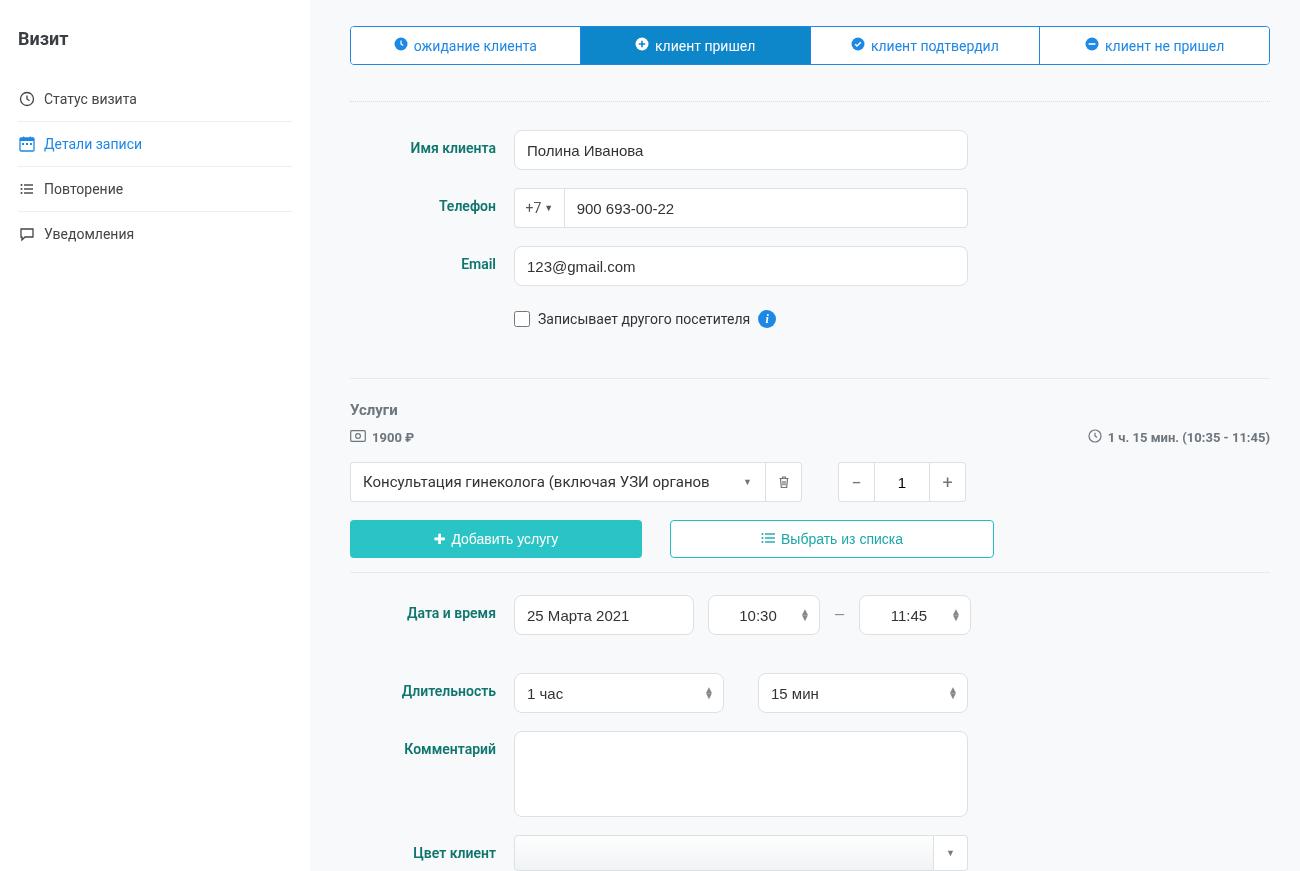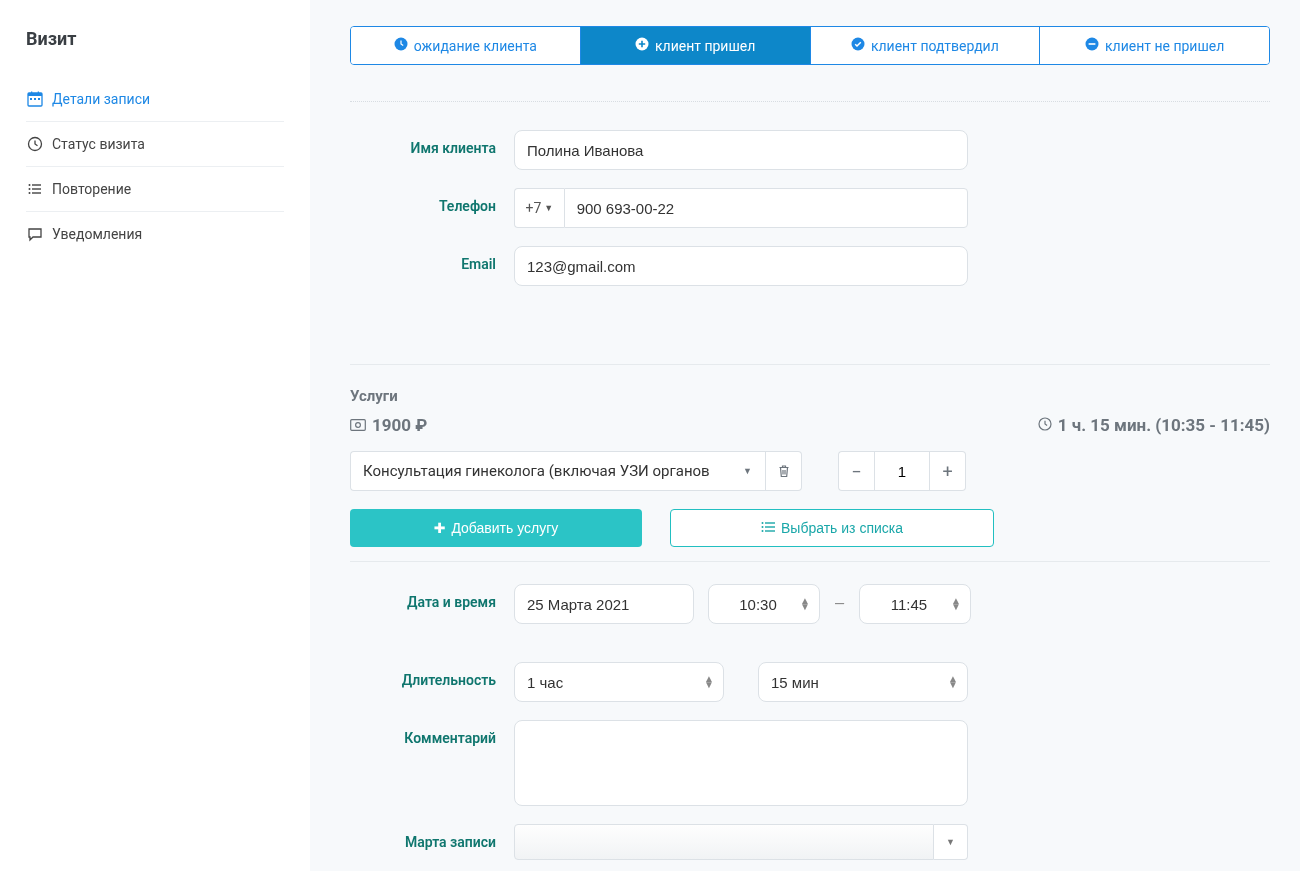--- a/index.html
+++ b/index.html
@@ -10,21 +10,21 @@
     background: #f7f9fb;
     width: 1300px;
     height: 871px;
     overflow: hidden;
     display: flex;
   }
   
   .sidebar {
     width: 310px;
     background: #fff;
-    padding: 28px 26px;
+    padding: 28px 18px;
     flex-shrink: 0;
   }
   .sidebar-title {
     font-size: 18px;
     font-weight: 700;
     color: #3a3f44;
     margin-bottom: 28px;
   }
   .sidebar-item {
     display: flex;
@@ -151,21 +151,21 @@
     color: #6d757d;
     font-size: 15px;
     margin-bottom: 10px;
   }
   .services-meta {
     display: flex;
     justify-content: space-between;
     align-items: center;
     color: #6d757d;
     font-weight: 700;
-    font-size: 17px;
+    font-size: 13px;
     margin-bottom: 16px;
   }
   .services-meta .left, .services-meta .right {
     display: flex; align-items: center; gap: 6px;
   }
   .service-row {
     display: flex;
     gap: 36px;
     margin-bottom: 18px;
     align-items: stretch;
@@ -290,48 +290,48 @@
     color: #777;
   }
   .caret-down { font-size: 9px; }
   ::placeholder { color: #9aa3ab; }
 </style>
 </head>
 <body>
 
 <aside class="sidebar">
   <div class="sidebar-title">Визит</div>
+
+  <div class="sidebar-item">
+    <span class="icon">
+      <svg viewBox="0 0 16 16" fill="none" stroke="currentColor" stroke-width="1.3">
+          <circle cx="8" cy="8" r="6.5"></circle>
+          <path d="M8 4.5V8l2.5 1.8"></path>
+        </svg>
+    </span>
+    <span>Статус визита</span>
+  </div>
 
   <div class="sidebar-item active">
     <span class="icon">
       <svg viewBox="0 0 16 16" fill="currentColor">
           <rect x="1" y="2" width="14" height="13" rx="1" fill="none" stroke="currentColor" stroke-width="1.3"></rect>
           <rect x="1" y="2" width="14" height="3" fill="currentColor"></rect>
           <rect x="4" y="0.5" width="1.3" height="3" fill="currentColor"></rect>
           <rect x="10.7" y="0.5" width="1.3" height="3" fill="currentColor"></rect>
           <rect x="3" y="7" width="2" height="2" fill="currentColor"></rect>
           <rect x="7" y="7" width="2" height="2" fill="currentColor"></rect>
           <rect x="11" y="7" width="2" height="2" fill="currentColor"></rect>
         </svg>
     </span>
     <span>Детали записи</span>
   </div>
 
   <div class="sidebar-item">
     <span class="icon">
-      <svg viewBox="0 0 16 16" fill="none" stroke="currentColor" stroke-width="1.3">
-          <circle cx="8" cy="8" r="6.5"></circle>
-          <path d="M8 4.5V8l2.5 1.8"></path>
-        </svg>
-    </span>
-    <span>Статус визита</span>
-  </div>
-
-  <div class="sidebar-item">
-    <span class="icon">
       <svg viewBox="0 0 16 16" fill="currentColor">
           <circle cx="2.5" cy="4" r="1"></circle>
           <circle cx="2.5" cy="8" r="1"></circle>
           <circle cx="2.5" cy="12" r="1"></circle>
           <rect x="5" y="3.3" width="9" height="1.4"></rect>
           <rect x="5" y="7.3" width="9" height="1.4"></rect>
           <rect x="5" y="11.3" width="9" height="1.4"></rect>
         </svg>
     </span>
     <span>Повторение</span>
@@ -411,20 +411,25 @@
 
     <div class="form-row">
       <div class="form-label">Email</div>
       <div class="form-control-wrap">
         <input class="form-control" value="123@gmail.com" style="">
       </div>
     </div>
 
     <div class="form-row">
       <div class="form-label"></div>
+      <div class="form-control-wrap checkbox-row">
+        <input type="checkbox" style="">
+        <span>Записывает другого посетителя</span>
+        <span class="info-badge">i</span>
+      </div>
     </div>
   </div>
 
   <hr class="hr-solid">
 
   <div>
     <div class="services-header">Услуги</div>
     <div class="services-meta">
       <div class="left">
         <span>
@@ -534,21 +539,21 @@
   </div>
 
   <div class="form-row">
     <div class="form-label">Комментарий</div>
     <div class="form-control-wrap">
       <textarea class="textarea-like" style=""></textarea>
     </div>
   </div>
 
   <div class="form-row">
-    <div class="form-label">Марта записи</div>
+    <div class="form-label">Цвет клиент</div>
     <div class="color-picker">
       <div class="color-swatch"></div>
       <div class="color-caret">
         <span class="caret-down">▼</span>
       </div>
     </div>
   </div>
 
 </main>
 

